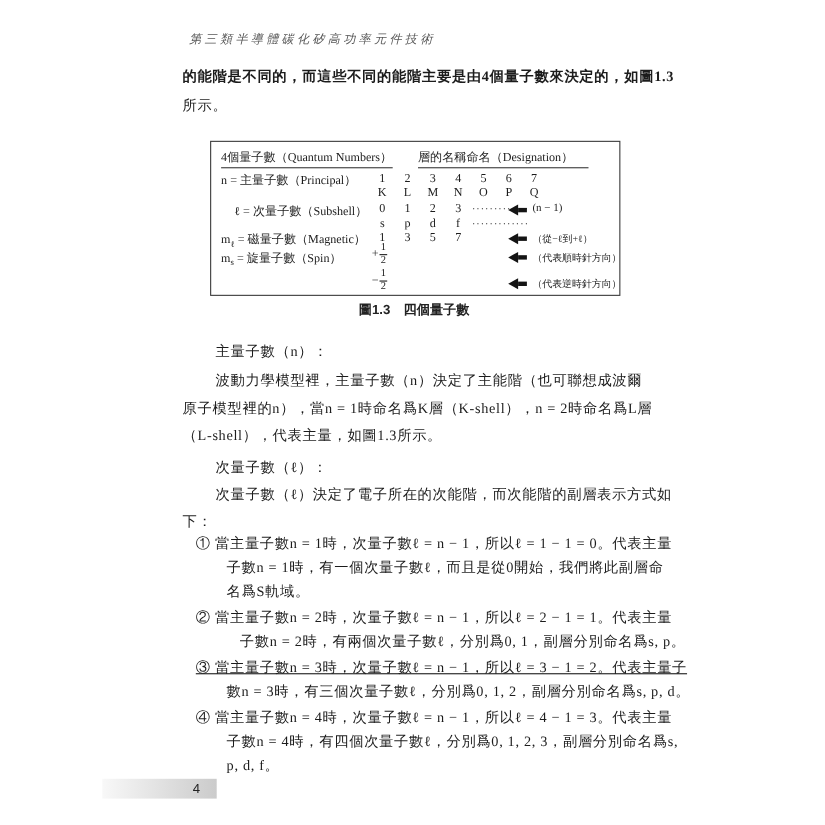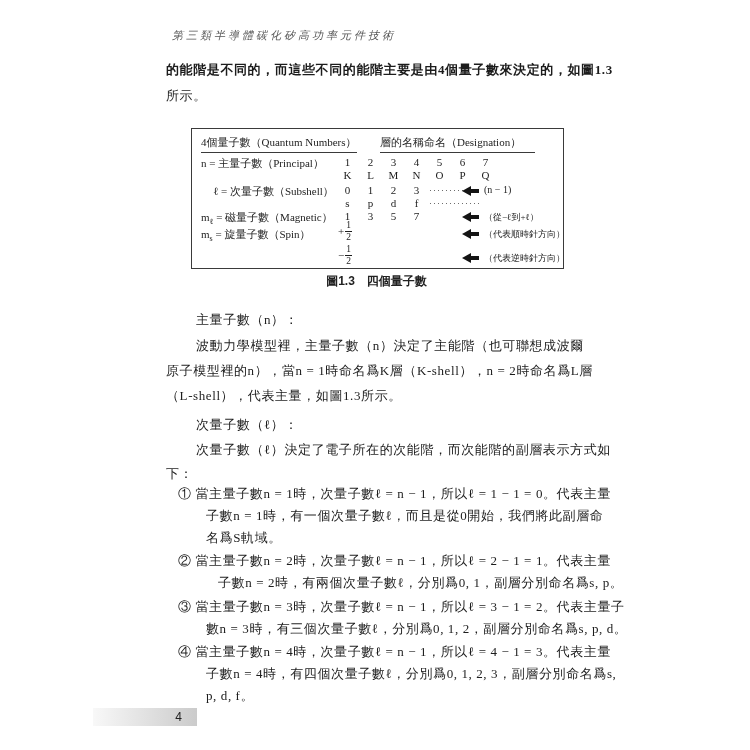--- a/index.html
+++ b/index.html
@@ -157,21 +157,21 @@
 <div class="abs body-line" style="left:196px;top:442px;">次量子數（ℓ）決定了電子所在的次能階，而次能階的副層表示方式如</div>
 <div class="abs body-line" style="left:166px;top:466px;">下：</div>
 
 <div class="abs body-line" style="left:178px;top:486px;">① 當主量子數n = 1時，次量子數ℓ = n − 1，所以ℓ = 1 − 1 = 0。代表主量</div>
 <div class="abs body-line" style="left:206px;top:508px;">子數n = 1時，有一個次量子數ℓ，而且是從0開始，我們將此副層命</div>
 <div class="abs body-line" style="left:206px;top:530px;">名爲S軌域。</div>
 
 <div class="abs body-line" style="left:178px;top:553px;">② 當主量子數n = 2時，次量子數ℓ = n − 1，所以ℓ = 2 − 1 = 1。代表主量</div>
 <div class="abs body-line" style="left:202px;top:575px;margin-left:16px;">子數n = 2時，有兩個次量子數ℓ，分別爲0, 1，副層分別命名爲s, p。</div>
 
-<div class="abs body-line" style="left:178px;top:599px;">③ 當主量子數n = 3時，次量子數ℓ = n − 1，所以ℓ = 3 − 1 = 2。代表主量子</div>
+<div class="abs body-line" style="left:178px;top:599px;text-decoration:underline;">③ 當主量子數n = 3時，次量子數ℓ = n − 1，所以ℓ = 3 − 1 = 2。代表主量子</div>
 <div class="abs body-line" style="left:206px;top:621px;">數n = 3時，有三個次量子數ℓ，分別爲0, 1, 2，副層分別命名爲s, p, d。</div>
 
 <div class="abs body-line" style="left:178px;top:644px;">④ 當主量子數n = 4時，次量子數ℓ = n − 1，所以ℓ = 4 − 1 = 3。代表主量</div>
 <div class="abs body-line" style="left:206px;top:666px;">子數n = 4時，有四個次量子數ℓ，分別爲0, 1, 2, 3，副層分別命名爲s,</div>
 <div class="abs body-line" style="left:206px;top:688px;">p, d, f。</div>
 
 <div class="footer-bar">
   <span>4</span>
 </div>
 

